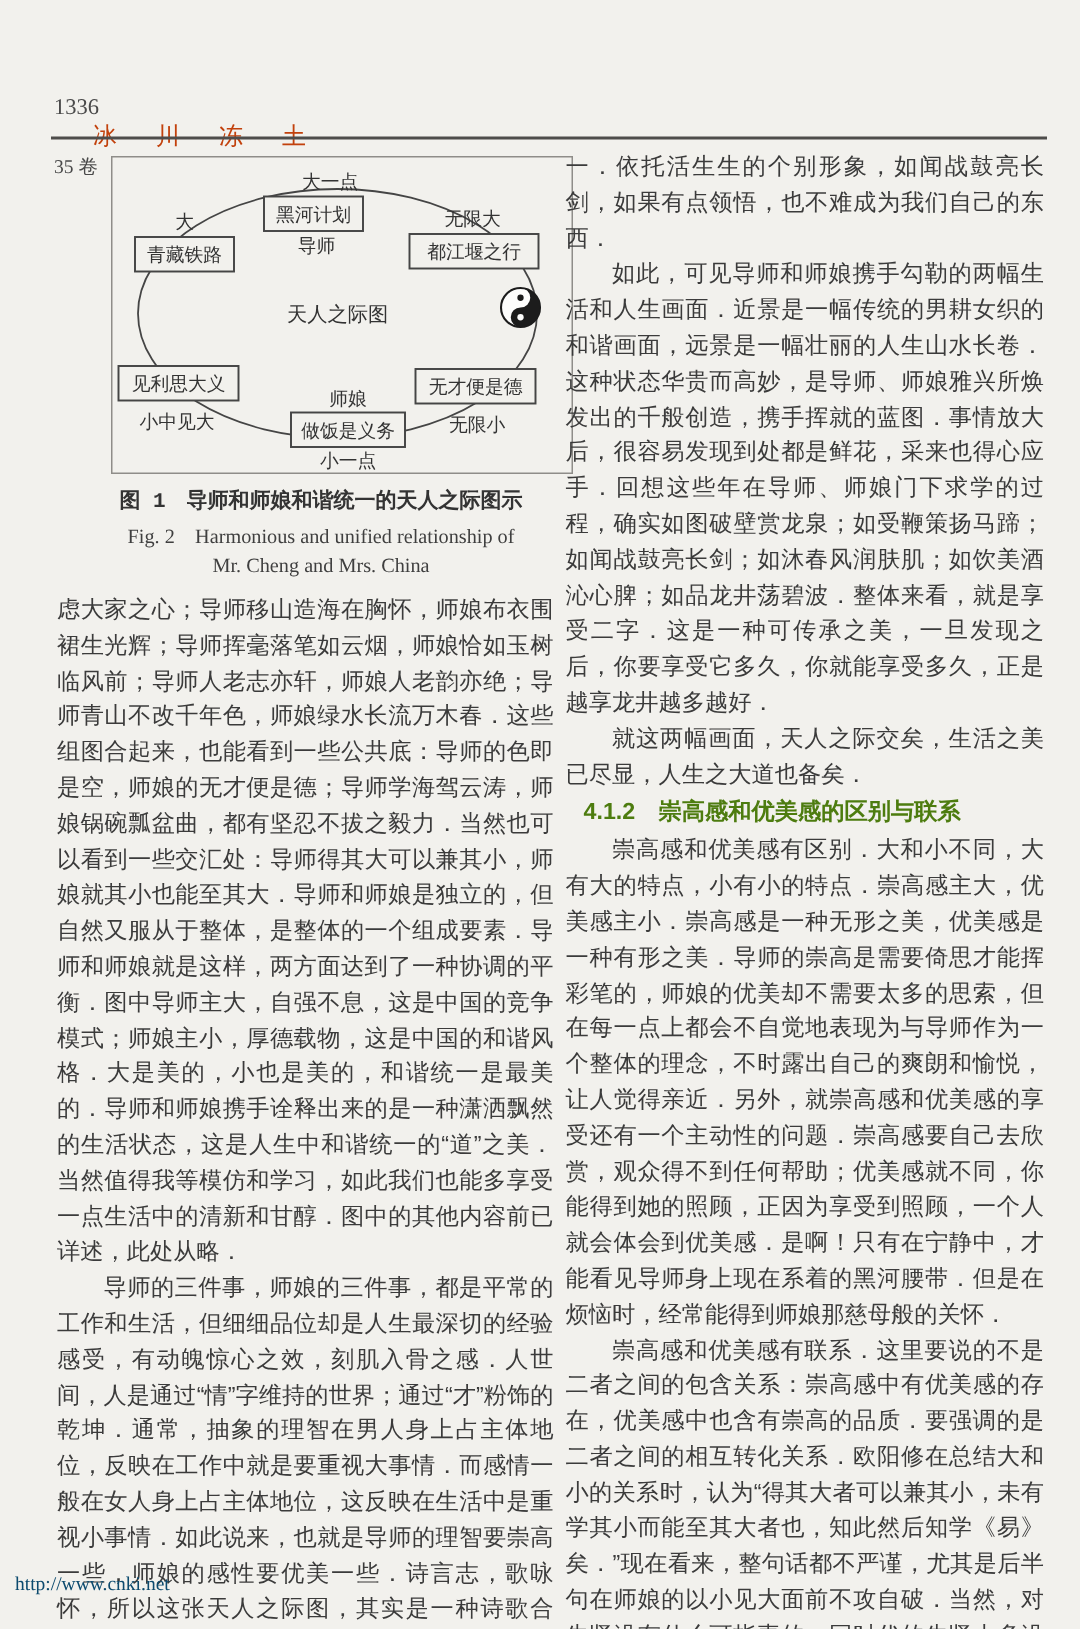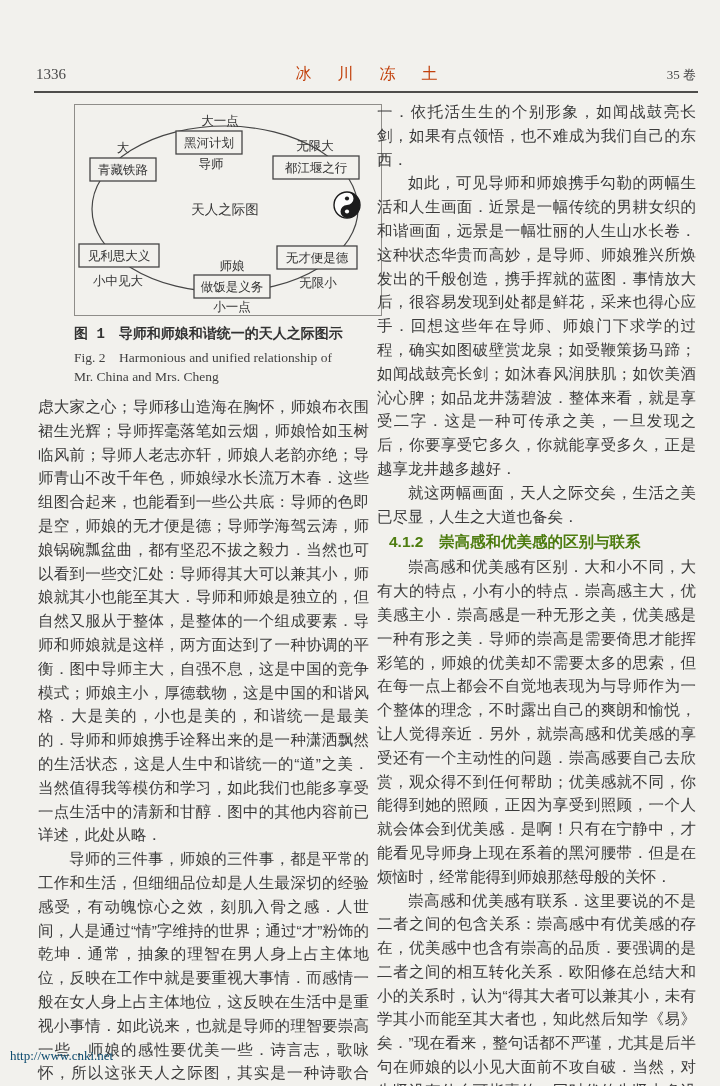--- a/index.html
+++ b/index.html
@@ -6,42 +6,42 @@
   body{
     width:720px;height:1086px;
     background:#f2f1ed;
     font-family:"Liberation Serif","DejaVu Serif",serif;
     color:#3a3a3a;
     position:relative;
     overflow:hidden;
   }
   .header{
     position:absolute;left:36px;right:24px;top:64px;
-    display:flex;justify-content:space-between;align-items:baseline;
+    display:flex;justify-content:space-between;align-items:baseline;flex-direction:column;
   }
   .page-num{font-size:15px;color:#4a4a4a;}
   .journal{font-size:16px;color:#c2410c;letter-spacing:26px;text-indent:26px;font-family:"Liberation Sans","DejaVu Sans",sans-serif;}
   .volume{font-size:13px;color:#4a4a4a;}
   .header-rule{
     position:absolute;left:34px;right:22px;top:91px;
     border-top:2px solid #4e4d4b;height:0;
   }
   .col-left{position:absolute;left:38px;top:99px;width:331px;}
   .col-right{position:absolute;left:377px;top:100px;width:319px;}
   p.body{
     font-size:15.5px;line-height:23.8px;text-align:justify;
     margin:0;color:#3b3b3b;
     font-family:"Liberation Sans","DejaVu Sans",sans-serif;
   }
   p.ind{text-indent:2em;}
   .sec-head{
     font-size:15.5px;line-height:25px;font-weight:bold;margin:1px 12px;
     font-family:"Liberation Sans","DejaVu Sans",sans-serif;color:#4d7c0f;
   }
-  .fig-wrap{margin:5px 0 9px 20px;width:280px;padding-left:16px;}
+  .fig-wrap{margin:5px 0 9px 20px;width:280px;text-align:center;padding-left:16px;}
   .fig-frame{display:block;background:transparent;}
   .cap-cn{
     font-size:14px;font-weight:bold;margin-top:9px;color:#333;
     font-family:Liberation Mono, monospace;
   }
   .cap-en{font-size:13.5px;margin-top:5px;line-height:19px;color:#3f3f3f;}
   svg .dtext{font-size:12.5px;fill:#333;font-family:"Liberation Sans","DejaVu Sans",sans-serif;}
   svg .dtext-big{font-size:13.5px;fill:#333;font-family:"Liberation Sans","DejaVu Sans",sans-serif;}
   svg .dbox{fill:#f2f1ed;stroke:#454545;stroke-width:1.3;}
   svg .dellipse{fill:none;stroke:#454545;stroke-width:1.2;}
@@ -100,21 +100,21 @@
       <g>
         <circle cx="273" cy="101" r="13" fill="#fdfdfc" stroke="#1c1c1c" stroke-width="1.4"></circle>
         <path d="M273,88 a13,13 0 0,1 0,26 a6.5,6.5 0 0,1 0,-13 a6.5,6.5 0 0,0 0,-13 z" fill="#1c1c1c"></path>
         <circle cx="273" cy="94.5" r="2.1" fill="#1c1c1c"></circle>
         <circle cx="273" cy="107.5" r="2.1" fill="#fdfdfc"></circle>
       </g>
     </svg>
     <div class="cap-cn">图 1　导师和师娘和谐统一的天人之际图示</div>
     <div class="cap-en">
       <div>Fig. 2　Harmonious and unified relationship of</div>
-      <div>Mr. China and Mrs. Cheng</div>
+      <div>Mr. Cheng and Mrs. China</div>
     </div>
   </div>
 
   <p class="body">虑大家之心；导师移山造海在胸怀，师娘布衣围裙生光辉；导师挥毫落笔如云烟，师娘恰如玉树临风前；导师人老志亦轩，师娘人老韵亦绝；导师青山不改千年色，师娘绿水长流万木春．这些组图合起来，也能看到一些公共底：导师的色即是空，师娘的无才便是德；导师学海驾云涛，师娘锅碗瓢盆曲，都有坚忍不拔之毅力．当然也可以看到一些交汇处：导师得其大可以兼其小，师娘就其小也能至其大．导师和师娘是独立的，但自然又服从于整体，是整体的一个组成要素．导师和师娘就是这样，两方面达到了一种协调的平衡．图中导师主大，自强不息，这是中国的竞争模式；师娘主小，厚德载物，这是中国的和谐风格．大是美的，小也是美的，和谐统一是最美的．导师和师娘携手诠释出来的是一种潇洒飘然的生活状态，这是人生中和谐统一的“道”之美．当然值得我等模仿和学习，如此我们也能多享受一点生活中的清新和甘醇．图中的其他内容前已详述，此处从略．</p>
   <p class="body ind">导师的三件事，师娘的三件事，都是平常的工作和生活，但细细品位却是人生最深切的经验感受，有动魄惊心之效，刻肌入骨之感．人世间，人是通过“情”字维持的世界；通过“才”粉饰的乾坤．通常，抽象的理智在男人身上占主体地位，反映在工作中就是要重视大事情．而感情一般在女人身上占主体地位，这反映在生活中是重视小事情．如此说来，也就是导师的理智要崇高一些，师娘的感性要优美一些．诗言志，歌咏怀，所以这张天人之际图，其实是一种诗歌合体，是一种崇高与优美的统一，也是理性与感性的统一．另外，它是从个别形象中现出的普遍特征，所以也是一般与特殊的统</p>
 </div>
 
 <div class="col-right">
   <p class="body">一．依托活生生的个别形象，如闻战鼓亮长剑，如果有点领悟，也不难成为我们自己的东西．</p>
   <p class="body ind">如此，可见导师和师娘携手勾勒的两幅生活和人生画面．近景是一幅传统的男耕女织的和谐画面，远景是一幅壮丽的人生山水长卷．这种状态华贵而高妙，是导师、师娘雅兴所焕发出的千般创造，携手挥就的蓝图．事情放大后，很容易发现到处都是鲜花，采来也得心应手．回想这些年在导师、师娘门下求学的过程，确实如图破壁赏龙泉；如受鞭策扬马蹄；如闻战鼓亮长剑；如沐春风润肤肌；如饮美酒沁心脾；如品龙井荡碧波．整体来看，就是享受二字．这是一种可传承之美，一旦发现之后，你要享受它多久，你就能享受多久，正是越享龙井越多越好．</p>

